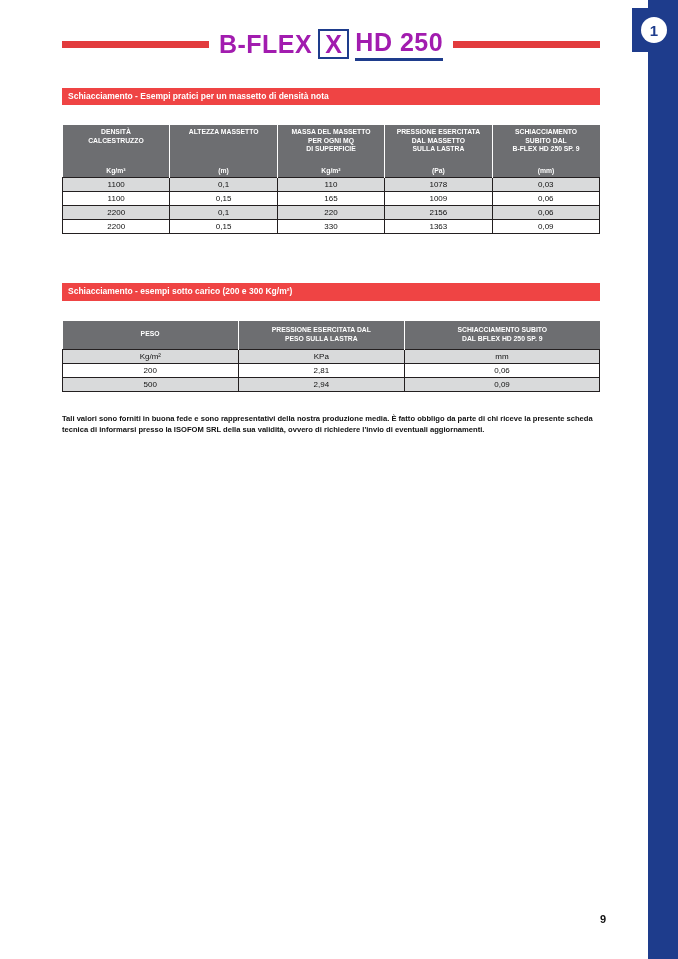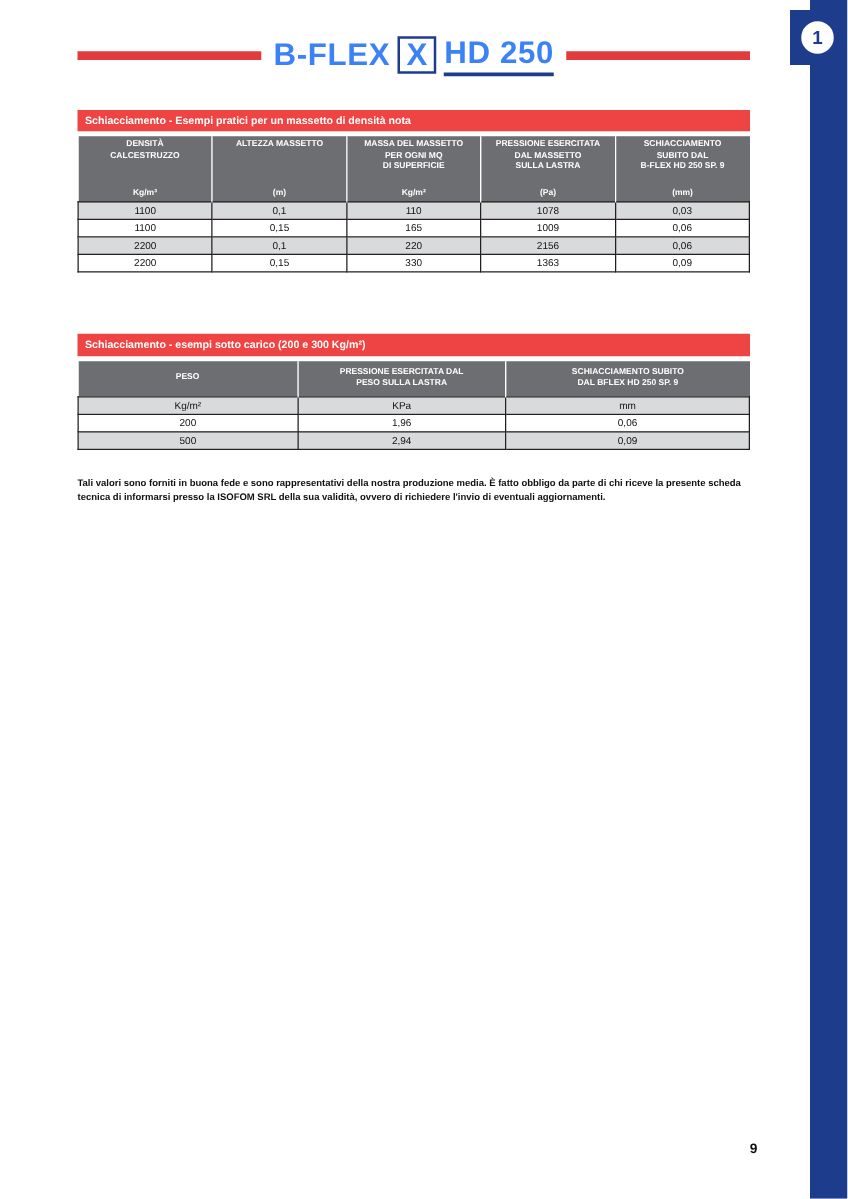--- a/index.html
+++ b/index.html
@@ -54,21 +54,21 @@
   }
   .red-rule {
     flex: 1;
     height: 7px;
     background: #e23b3d;
   }
   .doc-title {
     display: flex;
     align-items: center;
     padding: 0 10px;
-    color: #3b82f6;
+    color: #a21caf;
     font-weight: bold;
     font-size: 25px;
     white-space: nowrap;
     letter-spacing: 0.5px;
   }
   .boxed-x {
     border: 2px solid #1e3c8c;
     padding: 0 5px;
     margin: 0 6px;
     line-height: 1.05;
@@ -88,21 +88,21 @@
     line-height: 1.1;
   }
   .banner-1 { margin-top: 24px; }
   .banner-2 { margin-top: 49px; }
 
   
   table.tbl {
     width: 100%;
     border-collapse: collapse;
     table-layout: fixed;
-    margin-top: 4px;
+    margin-top: 20px;
   }
   .tbl th {
     background: #6d6e71;
     color: #ffffff;
     font-size: 6.8px;
     font-weight: bold;
     text-align: center;
     padding: 3px 2px;
     border-left: 1px solid #ffffff;
     vertical-align: top;
@@ -273,21 +273,21 @@
         </tr>
       </thead>
       <tbody>
         <tr class="shade">
           <td>Kg/m²</td>
           <td>KPa</td>
           <td>mm</td>
         </tr>
         <tr>
           <td>200</td>
-          <td>1,96</td>
+          <td>2,81</td>
           <td>0,06</td>
         </tr>
         <tr class="shade">
           <td>500</td>
           <td>2,94</td>
           <td>0,09</td>
         </tr>
       </tbody>
     </table>
 

